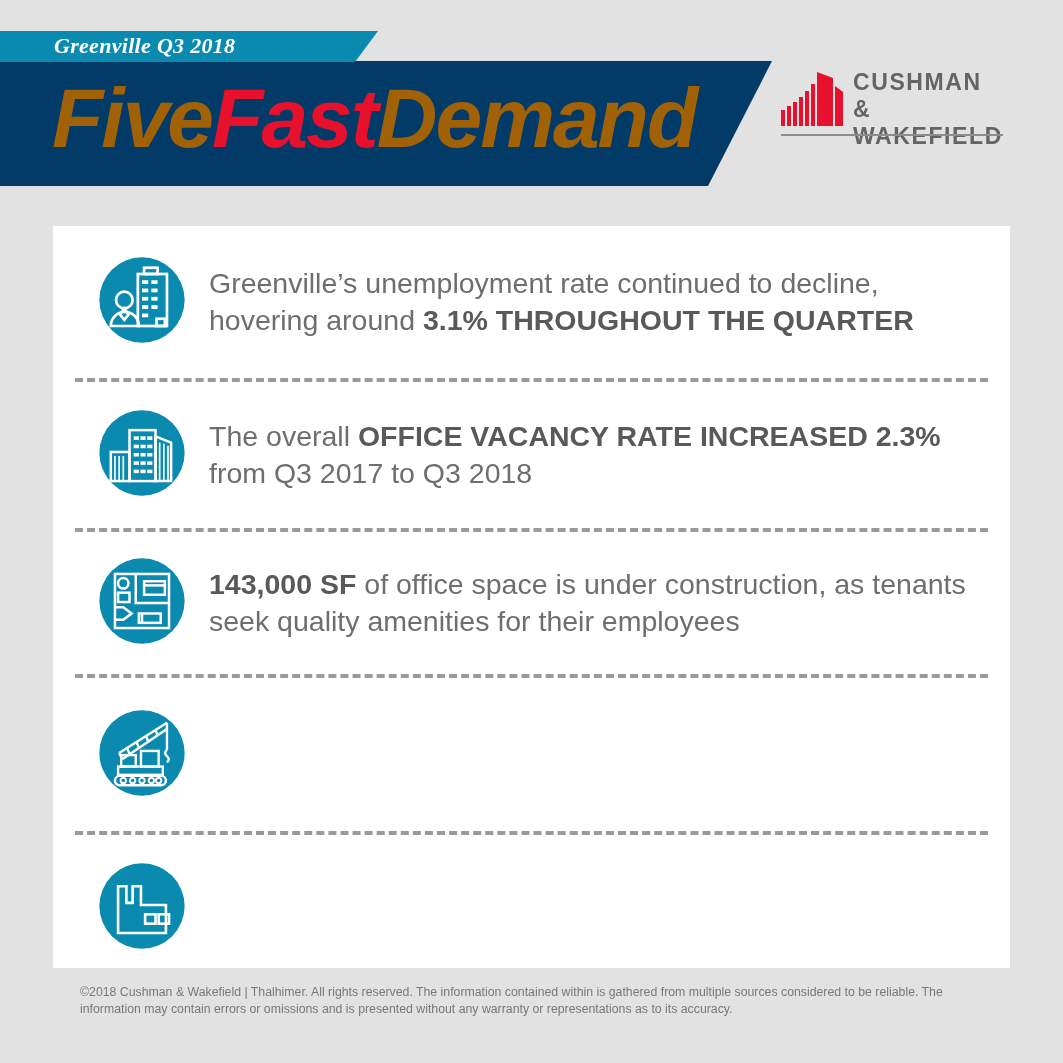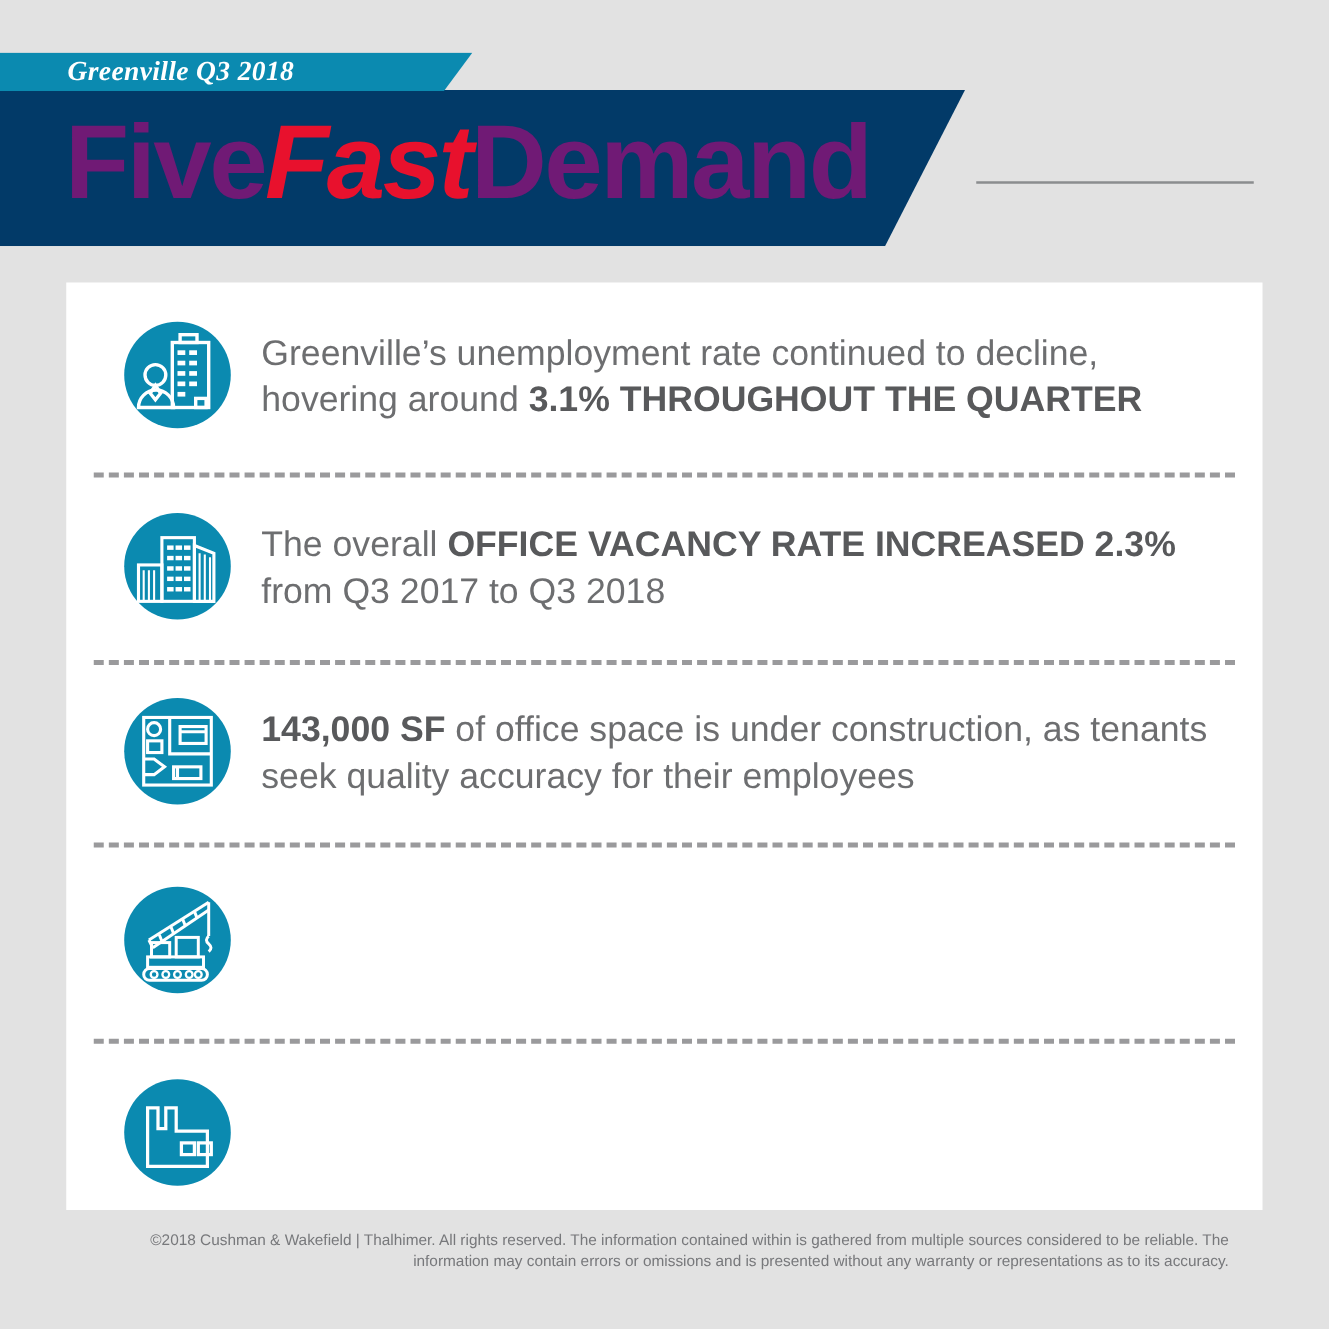--- a/index.html
+++ b/index.html
@@ -5,21 +5,21 @@
   html,body{margin:0;padding:0;}
   body{
     width:1063px;height:1063px;
     background:#e2e2e2;
     font-family:"Liberation Sans", sans-serif;
     overflow:hidden;
     position:relative;
   }
 
   
-  #header{position:absolute;left:0;top:11px;width:888px;height:190px;}
+  #header{position:absolute;left:0;top:0;width:888px;height:190px;}
 
   .navy-band{
     position:absolute;left:0;top:61px;width:790px;height:125px;
     background:#023a68;
     clip-path:polygon(0 0, 772px 0, 708px 125px, 0 125px);
   }
   .teal-band{
     position:absolute;left:0;top:31px;width:390px;height:31px;
     background:#0b8ab0;
     clip-path:polygon(0 0, 378px 0, 355px 31px, 0 31px);
@@ -28,21 +28,21 @@
     position:absolute;left:54px;top:31px;height:31px;line-height:30px;
     color:#ffffff;font-size:22px;font-style:italic;font-weight:bold;
     font-family:"Liberation Serif", serif;letter-spacing:.3px;
     white-space:nowrap;
   }
   .big-title{
     position:absolute;left:52px;top:76px;
     font-size:84px;font-weight:bold;line-height:84px;
     letter-spacing:-2px;white-space:nowrap;
   }
-  .big-title .w{color:#701a75;}
+  .big-title .w{color:#a16207;font-style:italic;}
   .big-title .r{color:#e8112d;font-style:italic;text-align:right;}
 
   
   #logo{position:absolute;left:781px;top:68px;width:222px;height:112px;}
   .logo-top{position:relative;height:62px;}
   .logo-mark{position:absolute;left:0;top:4px;width:62px;height:54px;}
   .logo-cw{
     position:absolute;left:72px;top:1px;
     color:#636466;font-size:23px;font-weight:bold;line-height:27px;
     letter-spacing:1.6px;
@@ -74,38 +74,60 @@
   }
   .fact-text b{color:#58595b;font-weight:bold;}
 
   .sep{height:0;border:none;border-top:4px dashed #9a9a9c;
        margin:0 22px 0 22px;}
 
   
   #footer{
     position:absolute;left:80px;top:984px;width:903px;
     color:#77787b;font-size:12.3px;line-height:17px;
-    text-align:right;
+    text-align:left;
   }
 </style>
 </head>
 <body>
 
 <div id="header">
 
   <div class="navy-band"></div>
   <div class="teal-band"></div>
 
   <div class="teal-label">Greenville Q3 2018</div>
 
   <div class="big-title">
     <span class="w">Five</span><span class="r">Fast</span><span class="w">Demand</span>
   </div>
 
   <div id="logo">
+    <div class="logo-top">
+
+      <span class="logo-mark">
+        <svg viewBox="0 0 62 54" width="62" height="54" aria-hidden="true">
+          <g fill="#e8112d">
+            <rect x="0" y="38" width="4" height="16"></rect>
+            <rect x="6" y="34" width="4" height="20"></rect>
+            <rect x="12" y="30" width="4" height="24"></rect>
+            <rect x="18" y="25" width="4" height="29"></rect>
+            <rect x="24" y="19" width="4" height="35"></rect>
+            <rect x="30" y="12" width="4" height="42"></rect>
+            <polygon points="36,0 52,6 52,54 36,54"></polygon>
+            <polygon points="54,14 62,20 62,54 54,54"></polygon>
+          </g>
+        </svg>
+      </span>
+
+      <span class="logo-cw">
+        <span>CUSHMAN &amp;</span><br>
+        <span>WAKEFIELD</span>
+      </span>
+    </div>
 
     <div class="logo-rule"></div>
   </div>
 </div>
 
 <div id="card">
 
   <div class="fact-row" style="height:152px;">
     <div class="fact-icon-wrap">
       <span>
@@ -198,21 +220,21 @@
             <circle cx="32" cy="33" r="5"></circle>
             <rect x="27" y="42" width="11" height="9"></rect>
             <rect x="52" y="31" width="20" height="13"></rect>
             <line x1="52" y1="35" x2="72" y2="35"></line>
             <rect x="47" y="62" width="21" height="9"></rect>
             <line x1="50" y1="62" x2="50" y2="71"></line>
           </g>
         </svg>
       </span>
     </div>
-    <div class="fact-text"><b>143,000 SF</b><span> of office space is under construction, as tenants seek quality accuracy for their employees</span></div>
+    <div class="fact-text"><b>143,000 SF</b><span> of office space is under construction, as tenants seek quality amenities for their employees</span></div>
   </div>
 
   <hr class="sep">
 
   <div class="fact-row" style="height:153px;">
     <div class="fact-icon-wrap">
       <span>
         <svg viewBox="0 0 100 100" width="104" height="104" aria-hidden="true">
           <circle cx="50" cy="50" r="41" fill="#0b8ab0"></circle>
           <circle cx="50" cy="50" r="45" fill="none" stroke="#ffffff" stroke-width="3.2"></circle>

